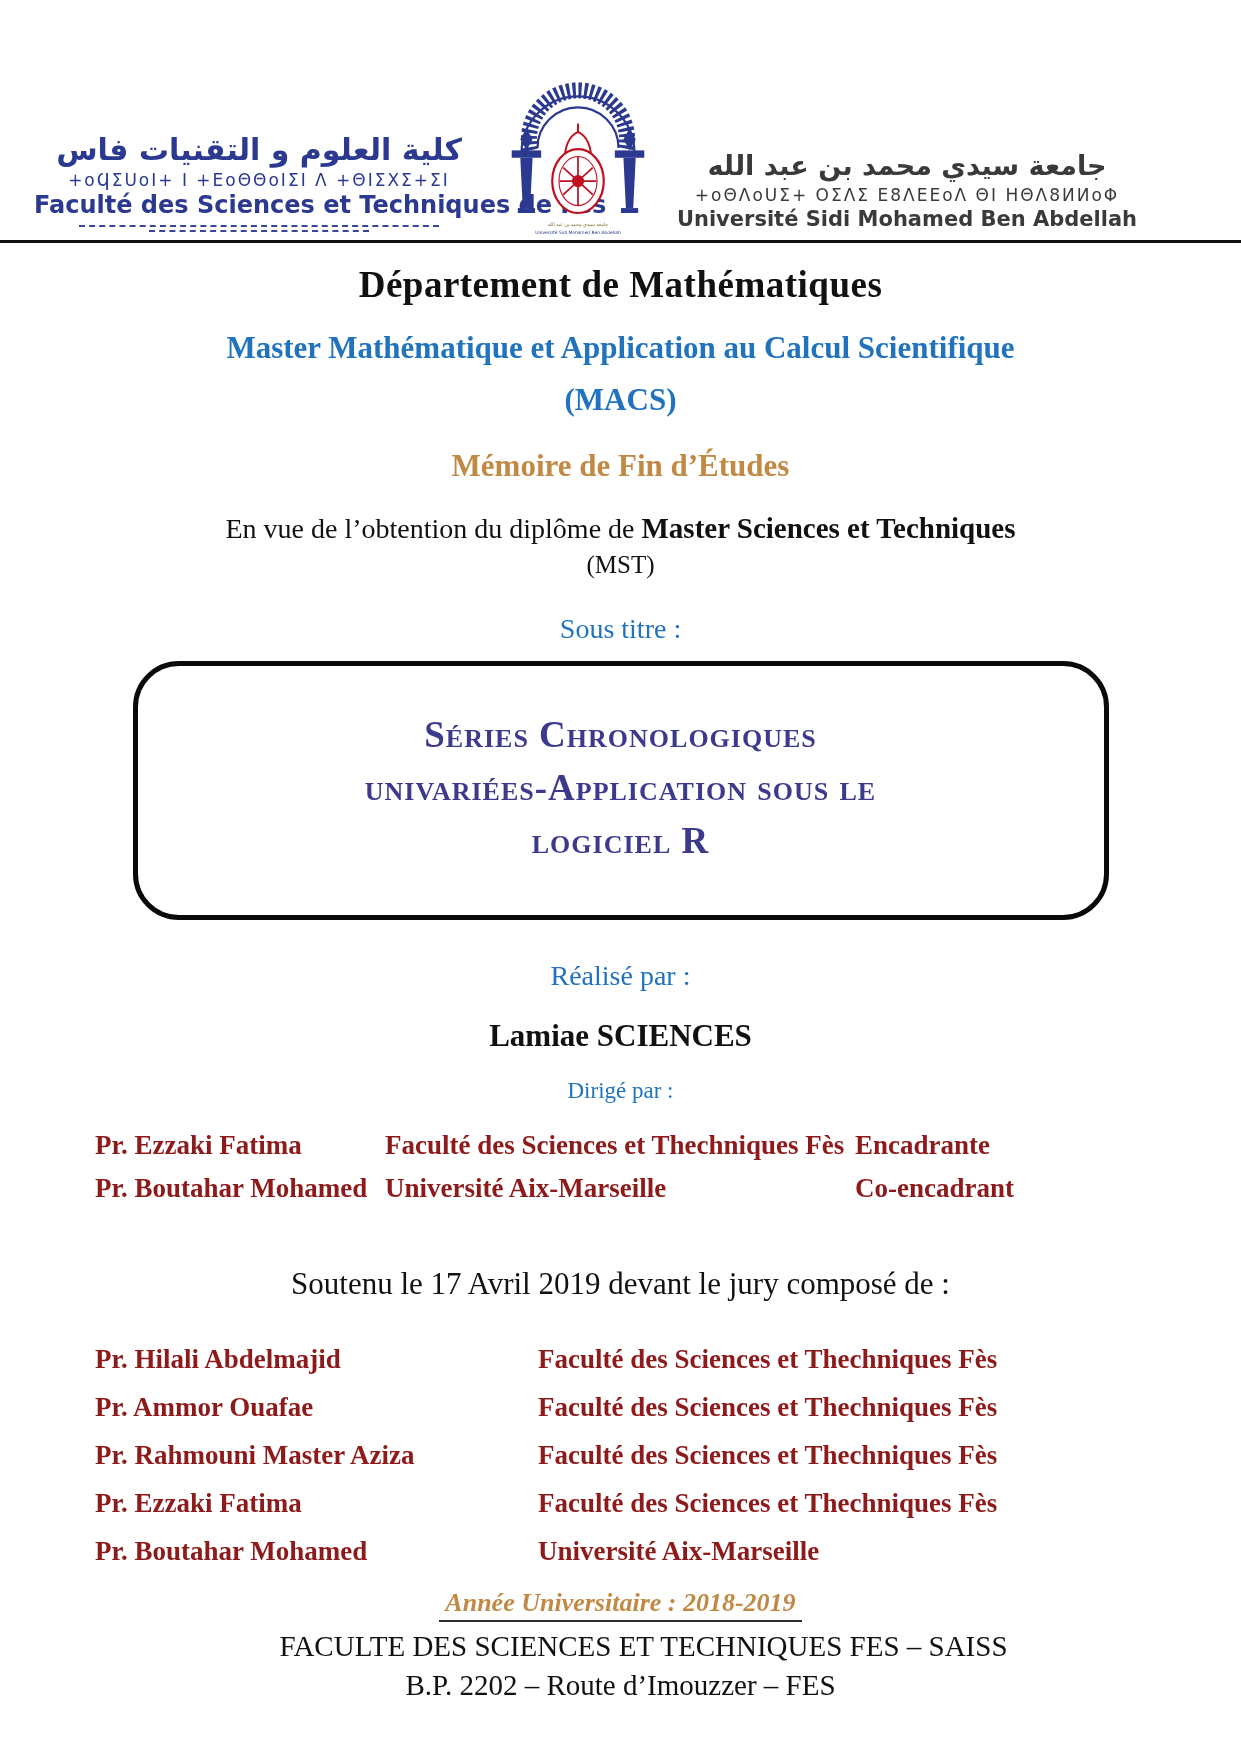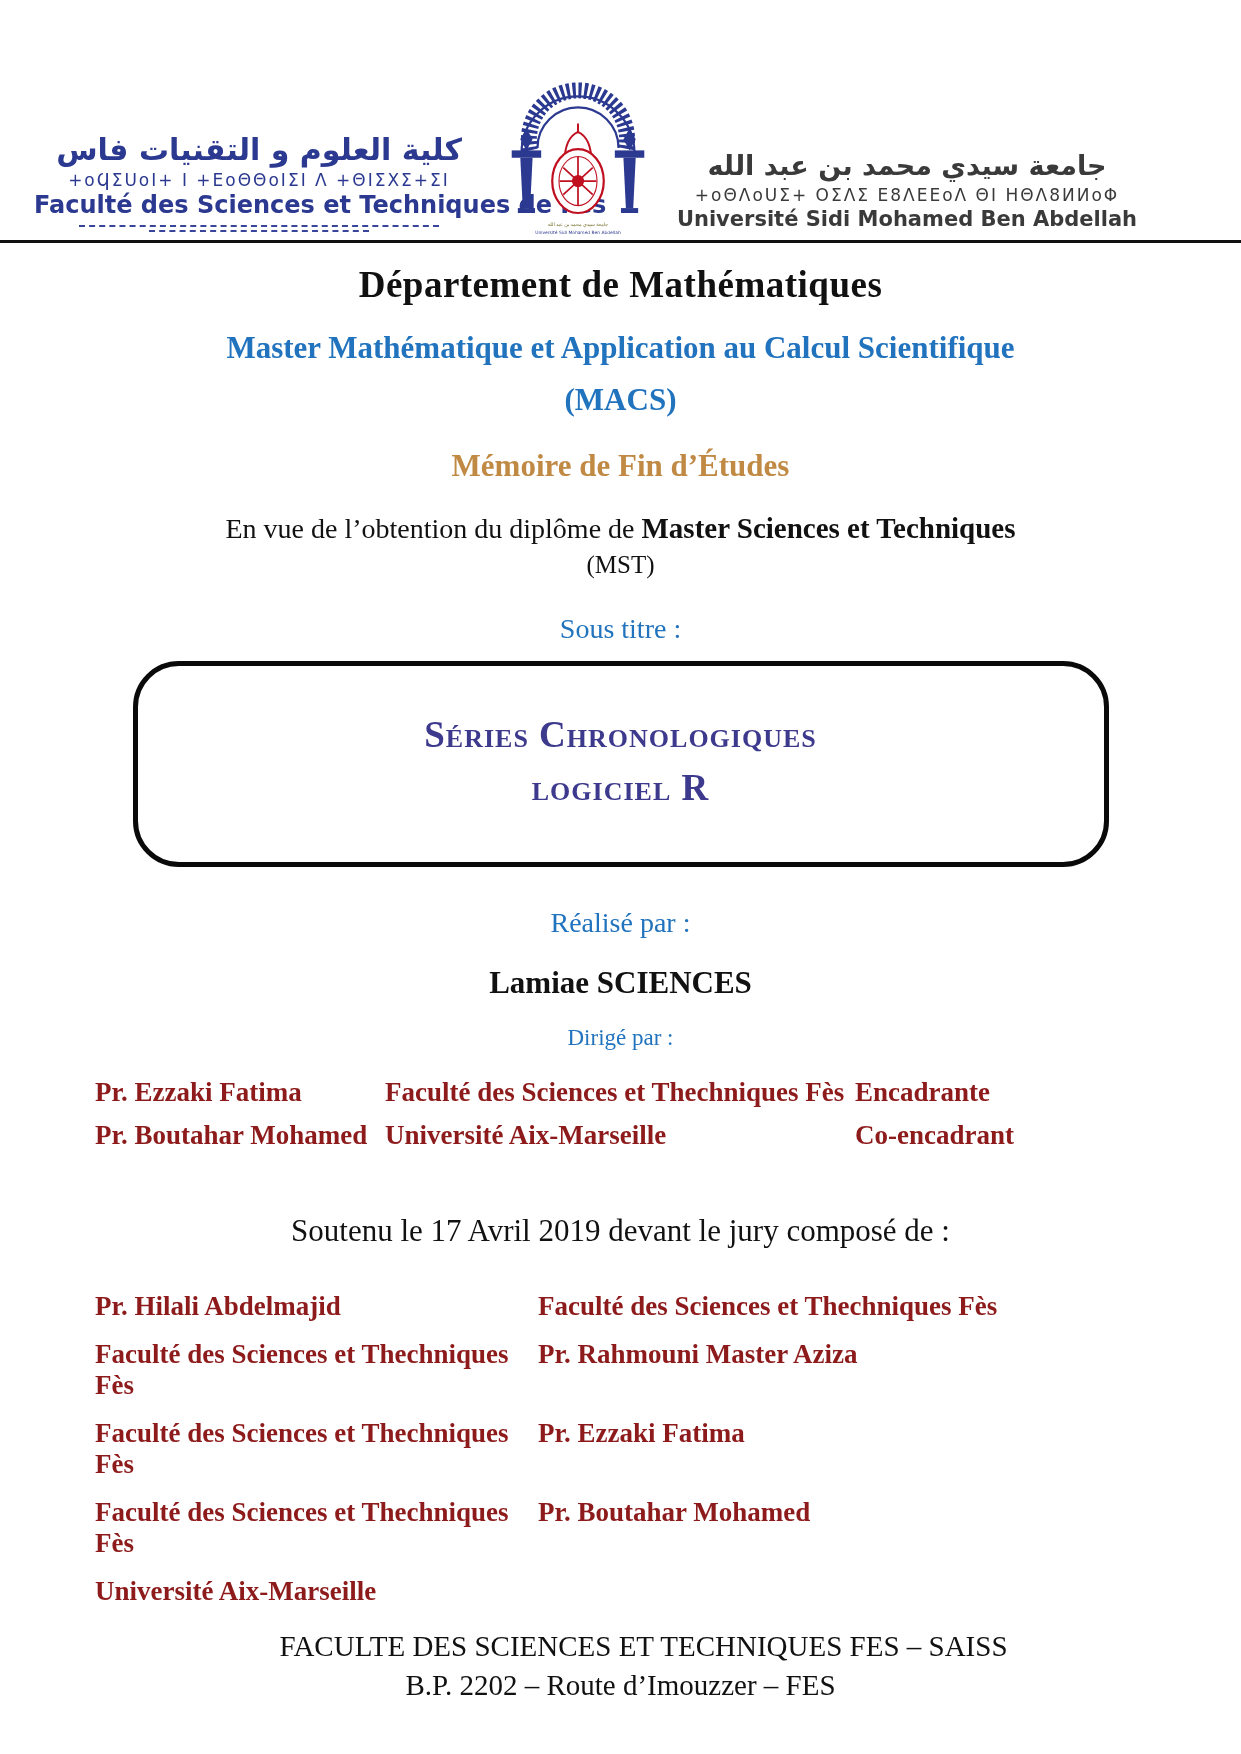--- a/index.html
+++ b/index.html
@@ -151,20 +151,21 @@
 <div class="center master">Master Mathématique et Application au Calcul Scientifique</div>
 <div class="center macs">(MACS)</div>
 <div class="center memoire">Mémoire de Fin d’Études</div>
 <div class="center envue"><span>En vue de l’obtention du diplôme de </span><b>Master Sciences et Techniques</b></div>
 <div class="center mst">(MST)</div>
 <div class="center soustitre">Sous titre :</div>
 
 <div class="title-box">
   <div class="thesis-title">
     <div>Séries Chronologiques</div>
+    <div>univariées-Application sous le</div>
     <div>logiciel R</div>
   </div>
 </div>
 
 <div class="center realise">Réalisé par :</div>
 <div class="center author">Lamiae SCIENCES</div>
 <div class="center dirige">Dirigé par :</div>
 
 <div class="sup-table">
   <div>Pr. Ezzaki Fatima</div>
@@ -173,25 +174,27 @@
   <div>Pr. Boutahar Mohamed</div>
   <div>Université Aix-Marseille</div>
   <div>Co-encadrant</div>
 </div>
 
 <div class="center soutenu">Soutenu le 17 Avril 2019 devant le jury composé de :</div>
 
 <div class="jury-table">
   <div>Pr. Hilali Abdelmajid</div>
   <div>Faculté des Sciences et Thechniques Fès</div>
+  <div>Pr. Ammor Ouafae</div>
   <div>Faculté des Sciences et Thechniques Fès</div>
   <div>Pr. Rahmouni Master Aziza</div>
   <div>Faculté des Sciences et Thechniques Fès</div>
   <div>Pr. Ezzaki Fatima</div>
   <div>Faculté des Sciences et Thechniques Fès</div>
   <div>Pr. Boutahar Mohamed</div>
   <div>Université Aix-Marseille</div>
 </div>
 
 <div class="footer">
+  <span class="annee">Année Universitaire : 2018-2019</span>
   <div class="faculty-line">FACULTE DES SCIENCES ET TECHNIQUES FES – SAISS</div>
   <div class="address-line">B.P. 2202 – Route d’Imouzzer – FES</div>
 </div>
 
 </body></html>

